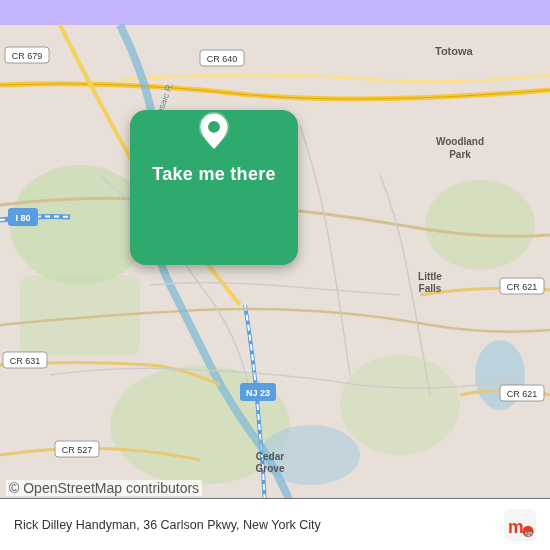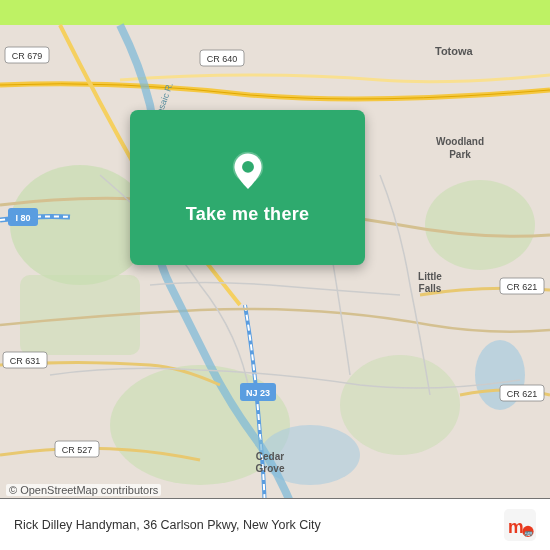--- a/index.html
+++ b/index.html
@@ -8,44 +8,43 @@
       height: 550px;
       overflow: hidden;
       font-family: Arial, sans-serif;
       position: relative;
     }
 
     #map-container {
       width: 550px;
       height: 550px;
       position: relative;
-      background-color: #bef264;
+      background-color: #c4b5fd;
       overflow: hidden;
     }
 
     
     #map-svg {
       position: absolute;
       top: 0; left: 0;
       width: 100%; height: 100%;
     }
 
     
     #location-card {
       position: absolute;
       top: 110px;
       left: 130px;
-      width: 235px;
+      width: 168px;
       height: 155px;
       background-color: #2eaa6e;
-      border-radius: 8px;
+      border-radius: 16px;
       display: flex;
       flex-direction: column;
       align-items: center;
-      justify-content: center;
       cursor: pointer;
       box-shadow: 0 4px 12px rgba(0,0,0,0.3);
     }
 
     #pin-icon {
       width: 44px;
       height: 44px;
       margin-bottom: 10px;
     }
 
@@ -88,21 +87,21 @@
 
     #moovit-icon {
       width: 32px;
       height: 32px;
     }
 
     #osm-attribution {
       position: absolute;
       bottom: 54px;
       left: 6px;
-      font-size: 11px;
+      font-size: 14px;
       color: #555;
       background: rgba(255,255,255,0.7);
       padding: 0 3px;
       border-radius: 2px;
     }
   </style>
 </head>
 <body>
 
 <div id="map-container">

